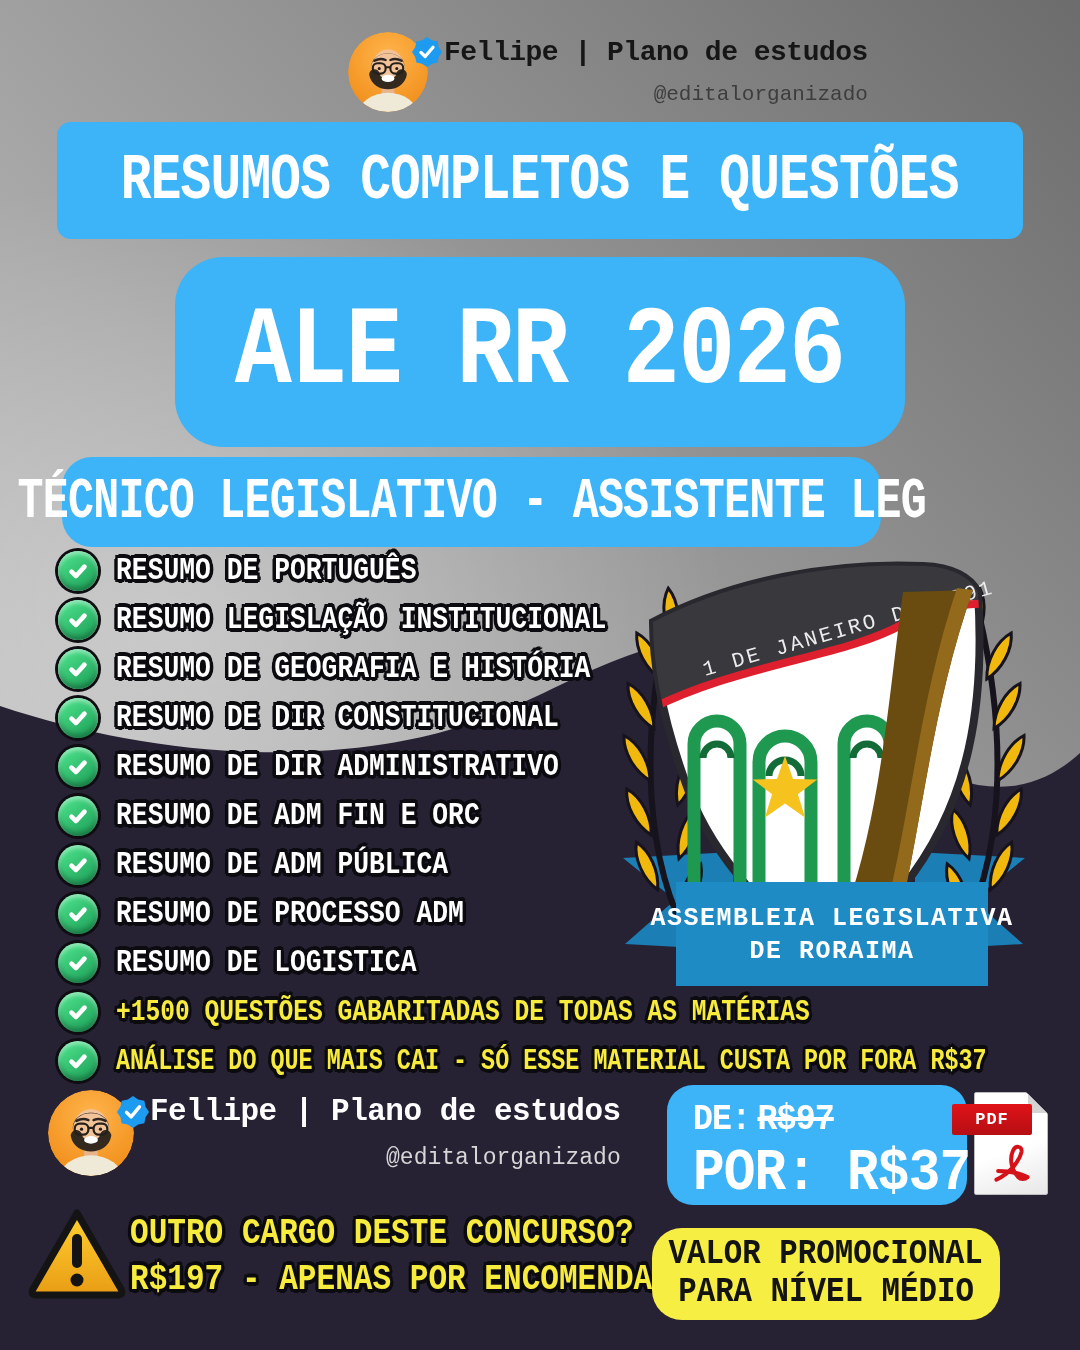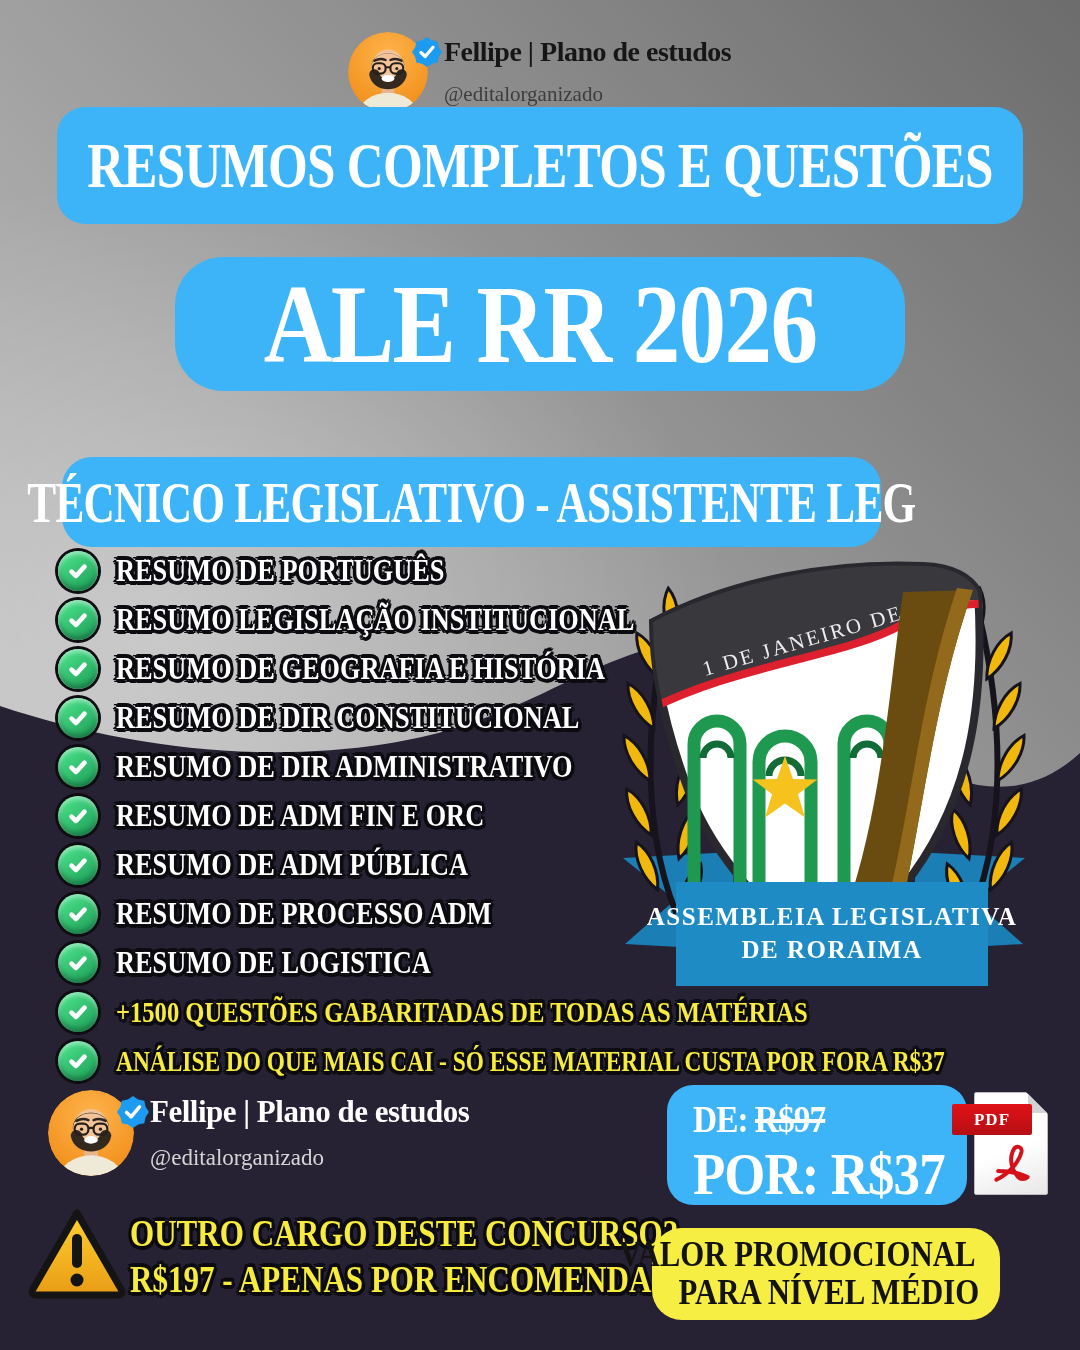--- a/index.html
+++ b/index.html
@@ -1,19 +1,19 @@
 <!DOCTYPE html>
 <html style="--accent-blue: #3CB4F7; --dark-bg: #272134; --highlight-yellow: #F7EB3D; --promo-yellow: #F7EE44; --check-green: #22A65D; --logo-banner-blue: #1E8BC5; --pdf-red: #B50F14;"><head>
 <meta charset="utf-8">
 <style>
   html,body{margin:0;padding:0;background:#101016;}
   *{box-sizing:border-box;}
   #canvas{
     position:relative;width:1080px;height:1350px;overflow:hidden;
-    font-family:Liberation Serif, serif;
+    font-family:Liberation Mono, monospace;
     background:
       radial-gradient(900px 720px at 16% 46%, rgba(255,255,255,.30), rgba(255,255,255,0) 62%),
       linear-gradient(48deg,#d2d2d2 0%,#a9a9a9 45%,#6c6c6c 100%);
     padding-left: 24px;
   }
   .bg-wave{position:absolute;left:0;top:0;width:1080px;height:1350px;}
 
   
   .outline{text-shadow:
     -3px -3px 0 #0b0b10, 0 -3px 0 #0b0b10, 3px -3px 0 #0b0b10,
@@ -22,31 +22,31 @@
     -4px 1px 0 #0b0b10, 4px 1px 0 #0b0b10, 1px 4px 0 #0b0b10, 1px -4px 0 #0b0b10;}
 
   
   .profile{position:absolute;display:flex;align-items:center;gap:16px;}
   .header-profile{left:348px;top:32px;}
   .avatar-wrap{position:relative;flex:0 0 auto;}
   .avatar{display:block;border-radius:50%;}
   .header-profile .avatar{width:80px;height:80px;}
   .badge{position:absolute;width:30px;height:30px;right:-14px;top:5px;}
   .profile-name{font-size:28px;font-weight:bold;color:#161616;line-height:1.1;letter-spacing:-.5px;}
-  .profile-handle{font-size:21px;color:#3d3d3d;margin-top:15px;}
+  .profile-handle{font-size:21px;color:#3d3d3d;margin-top:15px;text-align:right;}
   .footer-profile{left:48px;top:1090px;}
   .footer-profile .avatar{width:86px;height:86px;}
   .footer-profile .badge{width:32px;height:32px;right:-15px;top:6px;}
   .footer-profile .profile-name{color:#ffffff;font-size:31px;}
   .footer-profile .profile-handle{color:#d6d6d6;font-size:23px;}
 
   
   .pill{position:absolute;background:var(--accent-blue,#3CB4F7);display:flex;align-items:center;justify-content:center;}
-  .banner-top{left:57px;top:107px;width:966px;height:117px;border-radius:28px;}
-  .banner-exam{left:175px;top:257px;width:730px;height:134px;border-radius:48px;}
+  .banner-top{left:57px;top:122px;width:966px;height:117px;border-radius:14px;}
+  .banner-exam{left:175px;top:257px;width:730px;height:190px;border-radius:48px;}
   .banner-role{left:62px;top:457px;width:819px;height:90px;border-radius:30px;}
   .hero{color:#fff;font-weight:bold;white-space:nowrap;letter-spacing:-1px;}
   .hero.sm{font-size:64px;transform:scaleX(.80);}
   .hero.xl{font-size:112px;transform:scaleX(.85);letter-spacing:-2px;}
   .hero.md{font-size:57px;transform:scaleX(.76);}
 
   
   .checklist{position:absolute;left:58px;top:546px;}
   .check-row{display:flex;align-items:center;height:49px;}
   .check-circle{width:40px;height:40px;border-radius:50%;flex:0 0 40px;margin-right:18px;
@@ -85,21 +85,21 @@
   .pdf-swirl{position:absolute;left:34px;top:50px;width:52px;height:52px;}
 
   
   .warn-tri{position:absolute;left:26px;top:1204px;width:102px;height:100px;}
   .warn-text{position:absolute;left:130px;top:1211px;}
   .warn-line{font-size:37px;font-weight:bold;color:var(--highlight-yellow,#F7EB3D);
     white-space:nowrap;transform:scaleX(.84);transform-origin:left;line-height:1.24;}
 
   
   .promo-box{position:absolute;left:652px;top:1228px;width:348px;height:92px;border-radius:30px;
-    background:var(--promo-yellow,#F7EE44);display:flex;flex-direction:column;align-items:flex-end;justify-content:center;}
+    background:var(--promo-yellow,#F7EE44);display:flex;flex-direction:column;align-items:center;justify-content:center;}
   .promo-line{font-size:35px;font-weight:bold;color:#131313;line-height:1.08;transform:scaleX(.88);white-space:nowrap;}
 </style>
 </head>
 <body>
 
 <div id="canvas">
 
   <svg class="bg-wave" viewBox="0 0 1080 1350" preserveAspectRatio="none">
     <path d="M0,706 C120,746 255,764 385,744 C505,726 565,674 645,650
              C722,628 782,652 833,697 C884,743 945,793 1012,786

